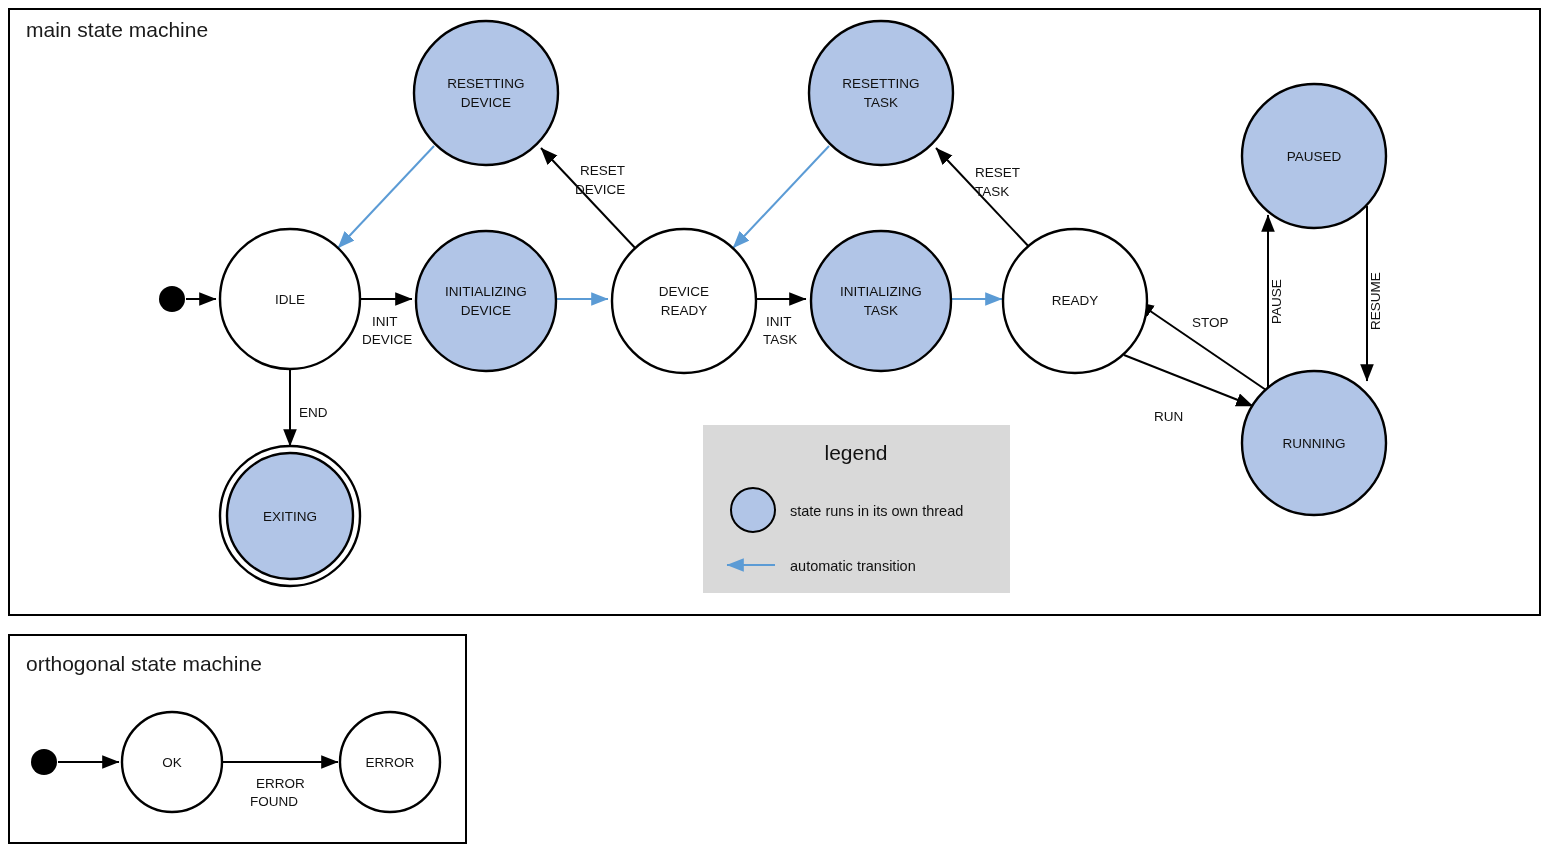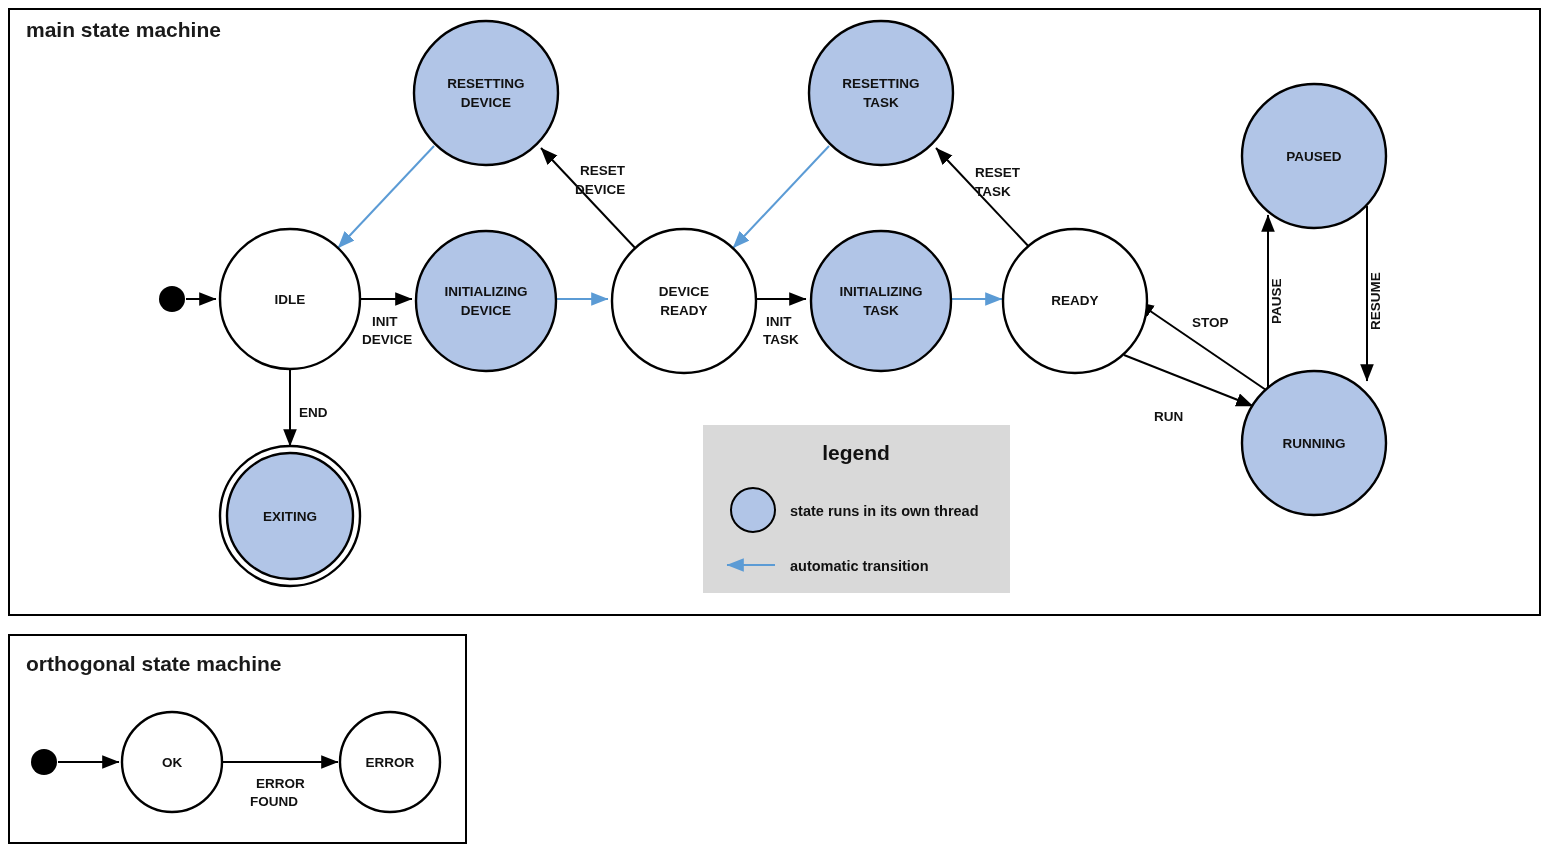--- a/index.html
+++ b/index.html
@@ -10,21 +10,20 @@
   body {
     width: 1555px;
     height: 852px;
     font-family: "Liberation Sans", sans-serif;
     overflow: hidden;
   }
   #stage {
     position: relative;
     width: 1545px;
     height: 852px;
-    font-weight: bold;
   }
   svg.diagram {
     position: absolute;
     top: 0;
     left: 0;
     width: 1555px;
     height: 852px;
     display: block;
   }
   .panel-rect {

